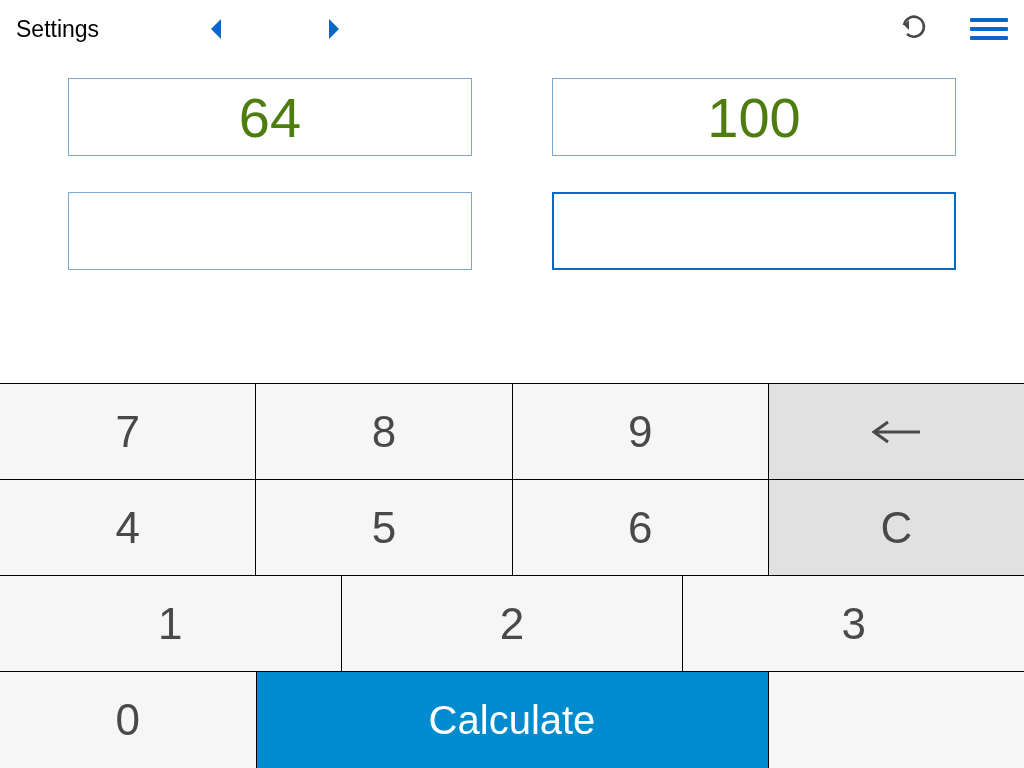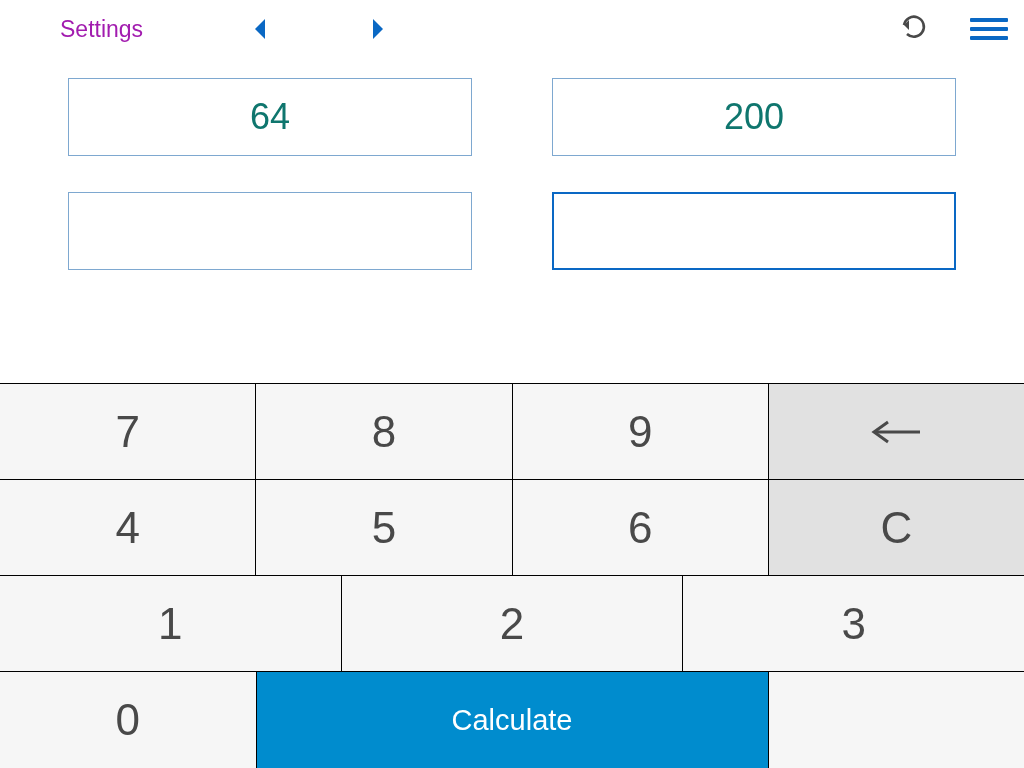--- a/index.html
+++ b/index.html
@@ -4,25 +4,24 @@
 <style>
   * { box-sizing: border-box; margin: 0; padding: 0; }
   html, body { width: 1024px; height: 768px; font-family: "Helvetica Neue", Helvetica, Arial, sans-serif; background: #fff; overflow: hidden; }
   .topbar {
     display: flex;
     align-items: center;
     height: 58px;
     padding: 0 16px;
   }
   .settings-link {
-    color: #a21caf;
+    color: #000000;
     font-size: 23px;
     font-weight: 400;
     cursor: pointer;
-    margin-left: 44px;
   }
   .nav-arrows {
     display: flex;
     align-items: center;
     margin-left: 110px;
     gap: 100px;
   }
   .nav-arrow svg { display: block; }
   .spacer { flex: 1; }
   .undo-btn { margin-right: 40px; cursor: pointer; }
@@ -36,22 +35,22 @@
     grid-template-columns: 1fr 1fr;
     column-gap: 80px;
     row-gap: 36px;
   }
   .field-box {
     height: 78px;
     border: 1px solid #7ea8d0;
     display: flex;
     align-items: center;
     justify-content: center;
-    font-size: 36px;
-    color: #0f766e;
+    font-size: 56px;
+    color: #4d7c0f;
     font-weight: 400;
     cursor: text;
     background: #fff;
   }
   .field-box.active {
     border: 2px solid #0a68c4;
   }
 
   .keypad {
     position: absolute;
@@ -77,21 +76,21 @@
     cursor: pointer;
     user-select: none;
   }
   .keypad-row .key:last-child { border-right: none; }
   .keypad-row:last-child .key { border-bottom: none; }
   .key.fn { background: #e1e1e1; }
   .key.calc {
     flex: 2;
     background: #008cce;
     color: #fff;
-    font-size: 29px;
+    font-size: 40px;
     font-weight: 400;
   }
   .key.blank { background: #f6f6f6; }
   .key svg { display: block; }
 </style>
 </head>
 <body>
 
 <div class="topbar">
   <span class="settings-link">Settings</span>
@@ -118,21 +117,21 @@
     <span class="menu-lines">
       <span class="menu-line"></span>
       <span class="menu-line"></span>
       <span class="menu-line"></span>
     </span>
   </span>
 </div>
 
 <div class="fields-area">
   <div class="field-box">64</div>
-  <div class="field-box">200</div>
+  <div class="field-box">100</div>
   <div class="field-box"></div>
   <div class="field-box active"></div>
 </div>
 
 <div class="keypad">
   <div class="keypad-row">
     <div class="key">7</div>
     <div class="key">8</div>
     <div class="key">9</div>
     <div class="key fn">

